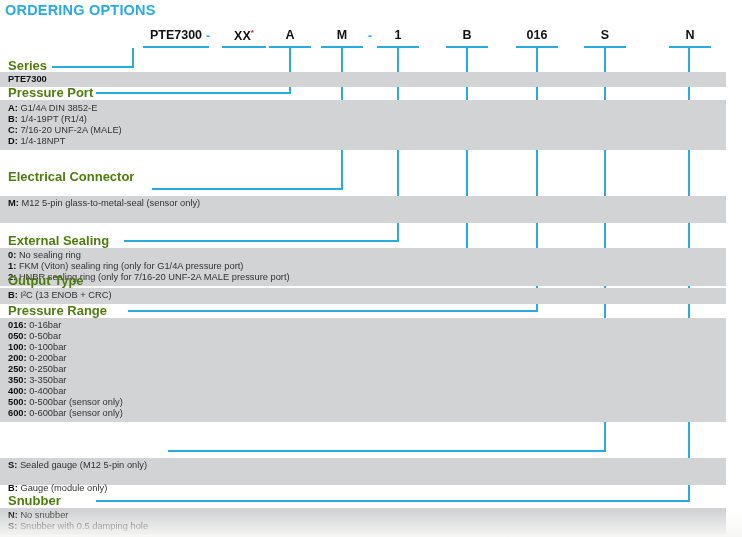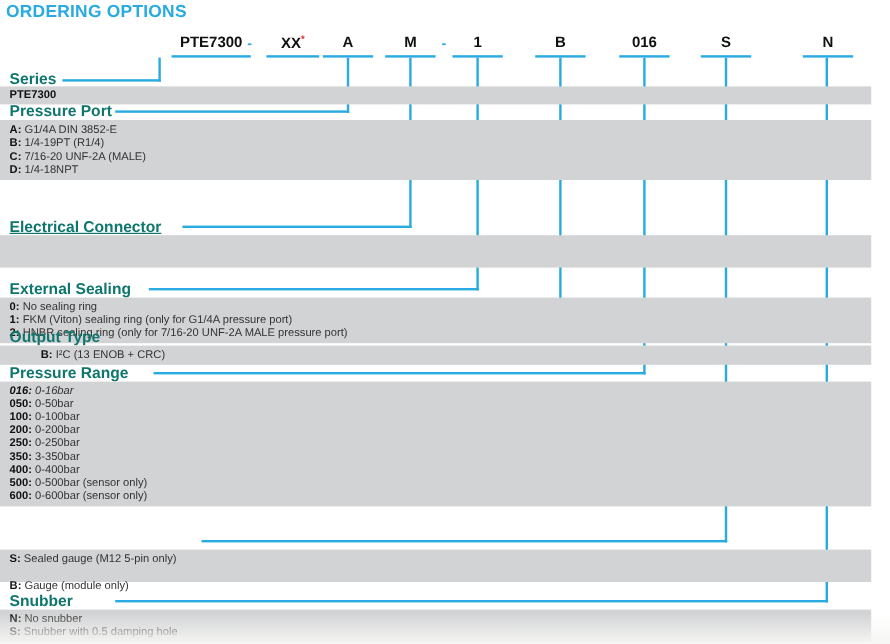--- a/index.html
+++ b/index.html
@@ -82,21 +82,21 @@
     height: 2px;
     background: #29abe2;
   }
 
   
   .sec-header {
     position: absolute;
     left: 8px;
     font-size: 13px;
     font-weight: bold;
-    color: #0f766e;
+    color: #4d7c0f;
     white-space: nowrap;
     line-height: 15px;
   }
   .stripe {
     position: absolute;
     left: 0;
     width: 726px;
     background: #d2d3d5;
   }
   .opt-line {
@@ -216,48 +216,52 @@
   </div>
   <div class="opt-line" style="top:125px;">
     <b>C:</b>
     <span>7/16-20 UNF-2A (MALE)</span>
   </div>
   <div class="opt-line" style="top:136px;">
     <b>D:</b>
     <span>1/4-18NPT</span>
   </div>
 
-  <div class="sec-header" style="top:181px;text-decoration:underline;">Electrical Connector</div>
+  <div class="sec-header" style="top:169px;">Electrical Connector</div>
   <div class="stripe" style="top:196px; height:27px;"></div>
+  <div class="opt-line" style="top:198px;">
+    <b>M:</b>
+    <span>M12 5-pin glass-to-metal-seal (sensor only)</span>
+  </div>
 
   <div class="sec-header" style="top:233px;">External Sealing</div>
   <div class="stripe" style="top:248px; height:38px;"></div>
   <div class="opt-line" style="top:250px;">
     <b>0:</b>
     <span>No sealing ring</span>
   </div>
   <div class="opt-line" style="top:261px;">
     <b>1:</b>
     <span>FKM (Viton) sealing ring (only for G1/4A pressure port)</span>
   </div>
   <div class="opt-line" style="top:272px;">
     <b>2:</b>
     <span>HNBR sealing ring (only for 7/16-20 UNF-2A MALE pressure port)</span>
   </div>
 
   <div class="sec-header" style="top:273px;">Output Type</div>
   <div class="stripe" style="top:288px; height:16px;"></div>
-  <div class="opt-line" style="top:290px;margin-left:26px;">
+  <div class="opt-line" style="top:290px;">
     <b>B:</b>
     <span>I²C (13 ENOB + CRC)</span>
   </div>
 
   <div class="sec-header" style="top:303px;">Pressure Range</div>
   <div class="stripe" style="top:318px; height:104px;"></div>
-  <div class="opt-line" style="top:320px;font-style:italic;">
+  <div class="opt-line" style="top:320px;">
     <b>016:</b>
     <span>0-16bar</span>
   </div>
   <div class="opt-line" style="top:331px;">
     <b>050:</b>
     <span>0-50bar</span>
   </div>
   <div class="opt-line" style="top:342px;">
     <b>100:</b>
     <span>0-100bar</span>

